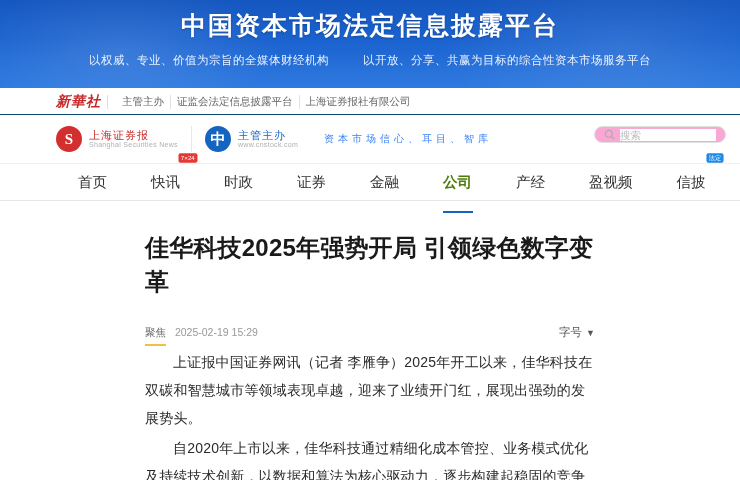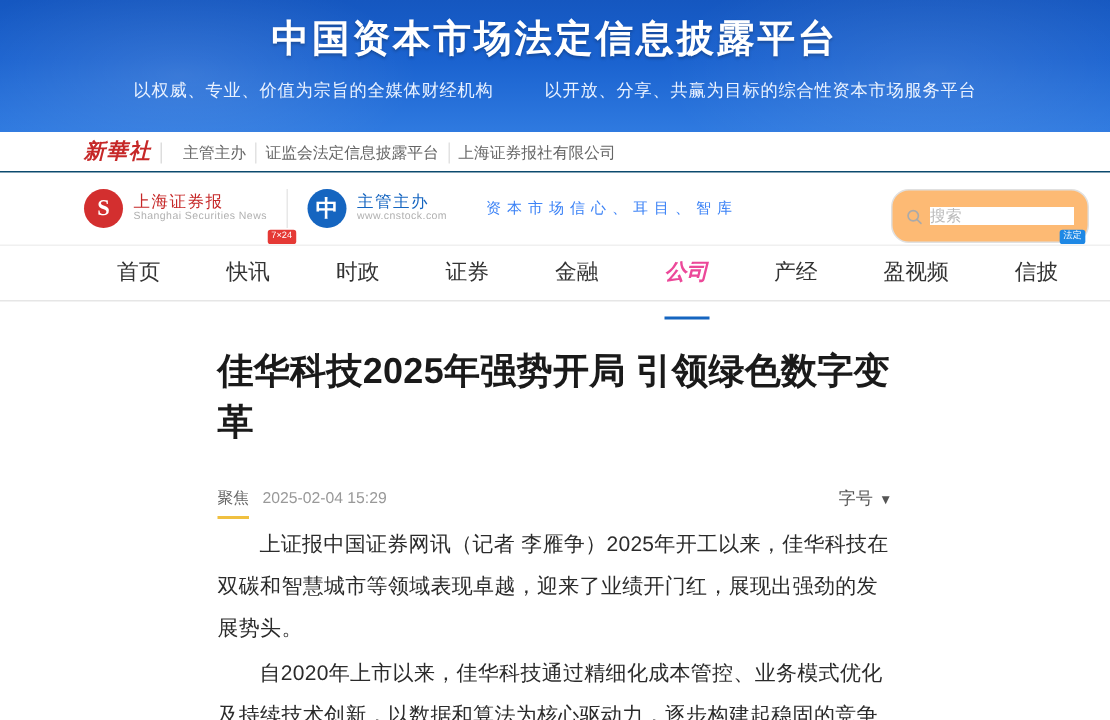--- a/index.html
+++ b/index.html
@@ -111,27 +111,27 @@
   .logo-sep { width: 1px; height: 26px; background: #e8e8e8; margin: 0 13px; }
   .slogan {
     margin-left: 26px;
     font-family: "Liberation Serif", serif;
     font-size: 10px;
     color: #3b82f6;
     letter-spacing: 4px;
   }
   .search-box {
     position: absolute; right: 14px; top: 11px;
-    width: 132px; height: 36px;
+    width: 132px; height: 17px;
     border: 1px solid #e0e0e0;
     border-radius: 12px;
     display: flex; align-items: center;
     padding: 0 9px;
     gap: 5px;
-    background: #fdba74;
+    background: #f9a8d4;
   }
   .search-icon { width: 11px; height: 11px; flex: none; }
   .search-input {
     border: none; outline: none;
     font-size: 10.5px; color: #333;
     width: 100%;
     font-family: "Liberation Sans", sans-serif;
   }
   .search-input::placeholder { color: #bbb; }
 
@@ -149,21 +149,21 @@
   }
   .nav-item {
     position: relative;
     font-size: 14.5px;
     color: #333;
     padding: 12px 22px;
     line-height: 38px;
     white-space: nowrap;
     cursor: pointer;
   }
-  .nav-item.active { color: #ec4899; font-weight: bold; font-style: italic; }
+  .nav-item.active { color: #4d7c0f; font-weight: bold; }
   .nav-item.active::after {
     content: "";
     position: absolute;
     left: 50%; transform: translateX(-50%);
     bottom: 0;
     width: 30px; height: 2px;
     background: #1565c0;
   }
   .nav-badge {
     position: absolute;
@@ -304,21 +304,21 @@
     </div>
   </div>
 
   <div class="article">
     <h1 class="article-title">佳华科技2025年强势开局 引领绿色数字变革</h1>
 
     <div class="meta-row">
       <div class="meta-left">
         <div>
           <span class="meta-focus">聚焦</span>
-          <span class="meta-date">2025-02-04 15:29</span>
+          <span class="meta-date">2025-02-19 15:29</span>
         </div>
       </div>
       <div class="fontsize-ctl">
         <span>字号</span>
         <span class="caret">▼</span>
       </div>
     </div>
 
     <p class="body-p">上证报中国证券网讯（记者 李雁争）2025年开工以来，佳华科技在双碳和智慧城市等领域表现卓越，迎来了业绩开门红，展现出强劲的发展势头。</p>
     <p class="body-p">自2020年上市以来，佳华科技通过精细化成本管控、业务模式优化及持续技术创新，以数据和算法为核心驱动力，逐步构建起稳固的竞争优势。在</p>

